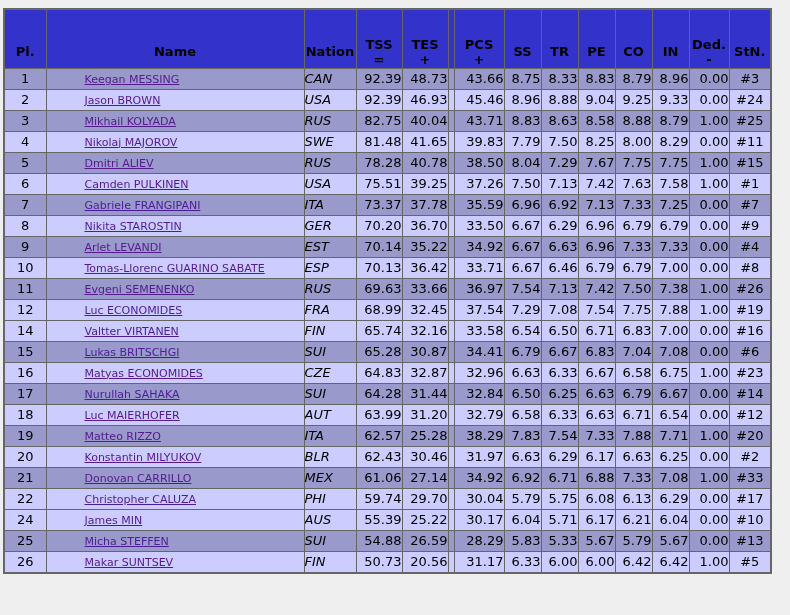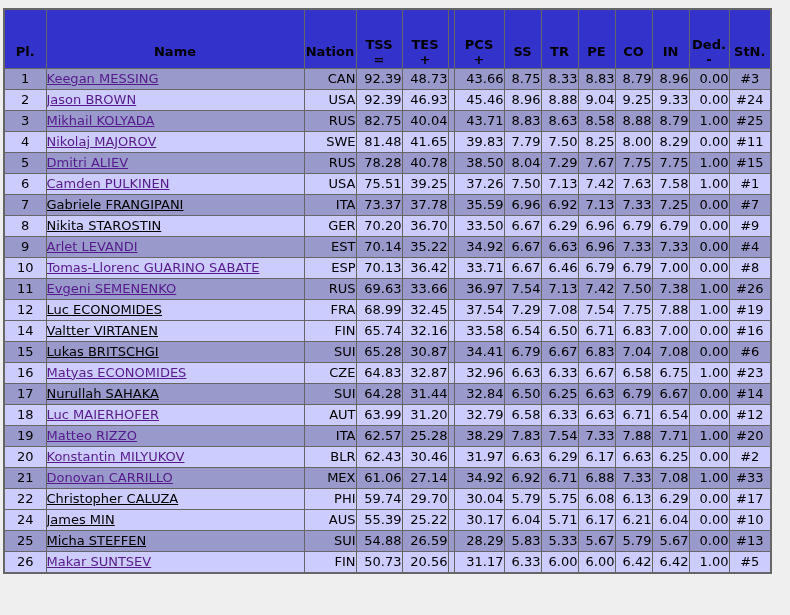--- a/index.html
+++ b/index.html
@@ -84,29 +84,30 @@
   tbody tr.row-odd  td { background: #9999cc; }
   tbody tr.row-even td { background: #ccccff; }
 
   tbody td {
     height: 20px;
     vertical-align: middle;
   }
 
   td.cell-pl     { text-align: center; padding: 0 3px; }
   td.cell-name   { text-align: left;   padding: 0 0 0 6px; }
-  td.cell-nation { text-align: right; padding: 0 3px; }
+  td.cell-nation { text-align: left; padding: 0 3px; font-style: italic; }
   td.cell-num    { text-align: right;  padding: 0 4px; }
   td.cell-stn    { text-align: center; padding: 0 4px; }
 
   a.skater-link {
-    font-size: 13px;
+    font-size: 11px;
+    padding-left: 38px;
   }
   a.skater-link.visited   { color: #551a8b; }
-  a.skater-link.unvisited { color: #000000; }
+  a.skater-link.unvisited { color: #4c1d95; }
 </style>
 </head>
 <body>
 
 <div id="results-wrap">
   <table class="results">
     <colgroup>
       <col class="col-pl">
       <col class="col-name">
       <col class="col-nation">

